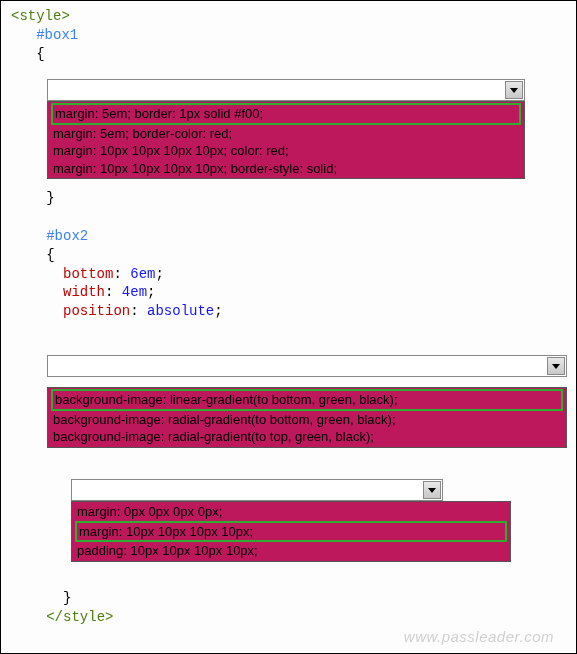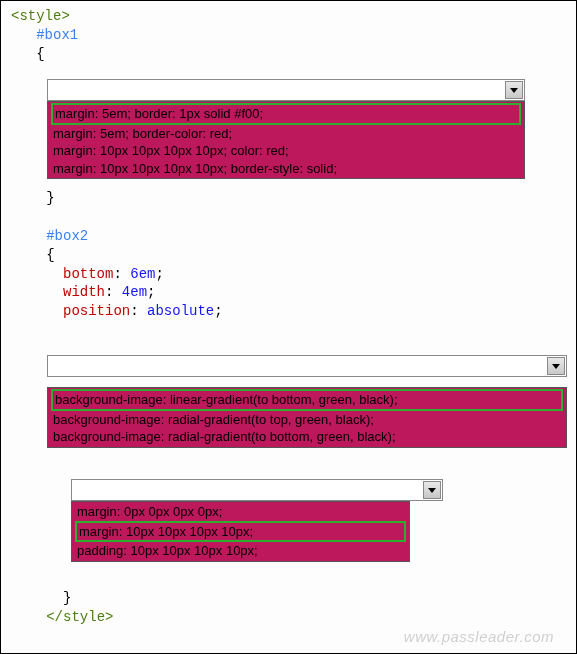--- a/index.html
+++ b/index.html
@@ -75,21 +75,21 @@
   }
 
   
   .combo1 { position:absolute; left:46px; top:78px;  width:478px; }
   .list1  { position:absolute; left:46px; top:100px; width:478px; }
 
   .combo2 { position:absolute; left:46px; top:354px; width:520px; }
   .list2  { position:absolute; left:46px; top:376px; width:520px;margin-top:10px; }
 
   .combo3 { position:absolute; left:70px; top:478px; width:372px; }
-  .list3  { position:absolute; left:70px; top:500px; width:339px; }
+  .list3  { position:absolute; left:70px; top:500px; width:440px; }
 
   .code-block-2 { position:absolute; left:10px; top:182px; }
   .code-block-4 { position:absolute; left:10px; top:582px; }
 </style>
 </head>
 <body>
 
 <div class="code"><span class="tag">&lt;style&gt;</span>
    <span class="sel">#box1</span>
    <span class="punct">{</span>
@@ -115,22 +115,22 @@
      <span class="prop">bottom</span><span class="punct">: </span><span class="val">6em</span><span class="punct">;</span>
      <span class="prop">width</span><span class="punct">: </span><span class="val">4em</span><span class="punct">;</span>
      <span class="prop">position</span><span class="punct">: </span><span class="val">absolute</span><span class="punct">;</span>
 </div>
 
 <div class="combo combo2">
   <div class="arrow"></div>
 </div>
 <div class="listbox list2">
   <div class="opt highlight">background-image: linear-gradient(to bottom, green, black);</div>
+  <div class="opt">background-image: radial-gradient(to bottom, green, black);</div>
   <div class="opt">background-image: radial-gradient(to top, green, black);</div>
-  <div class="opt">background-image: radial-gradient(to bottom, green, black);</div>
 </div>
 
 <div class="combo combo3">
   <div class="arrow"></div>
 </div>
 <div class="listbox list3">
   <div class="opt">margin: 0px 0px 0px 0px;</div>
   <div class="opt highlight">margin: 10px 10px 10px 10px;</div>
   <div class="opt">padding: 10px 10px 10px 10px;</div>
 </div>

